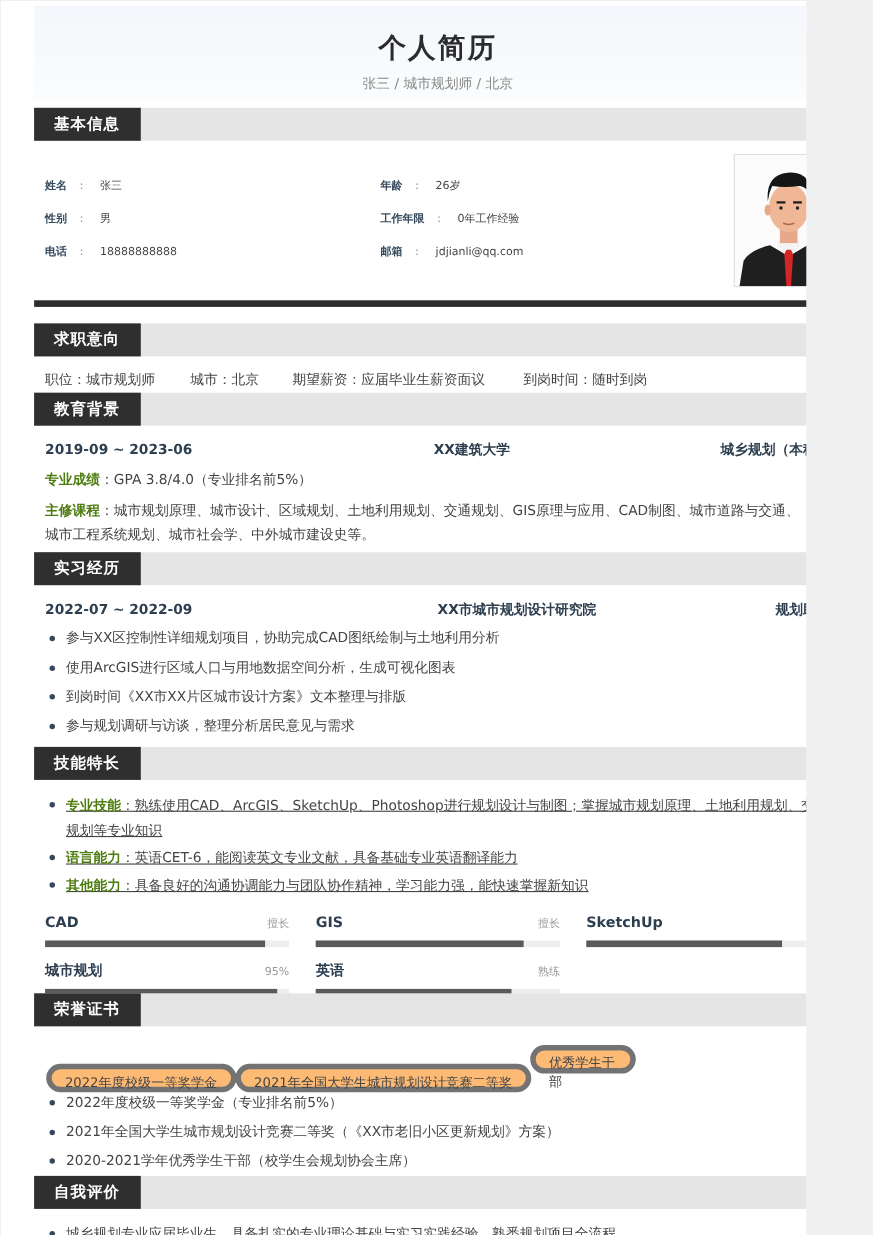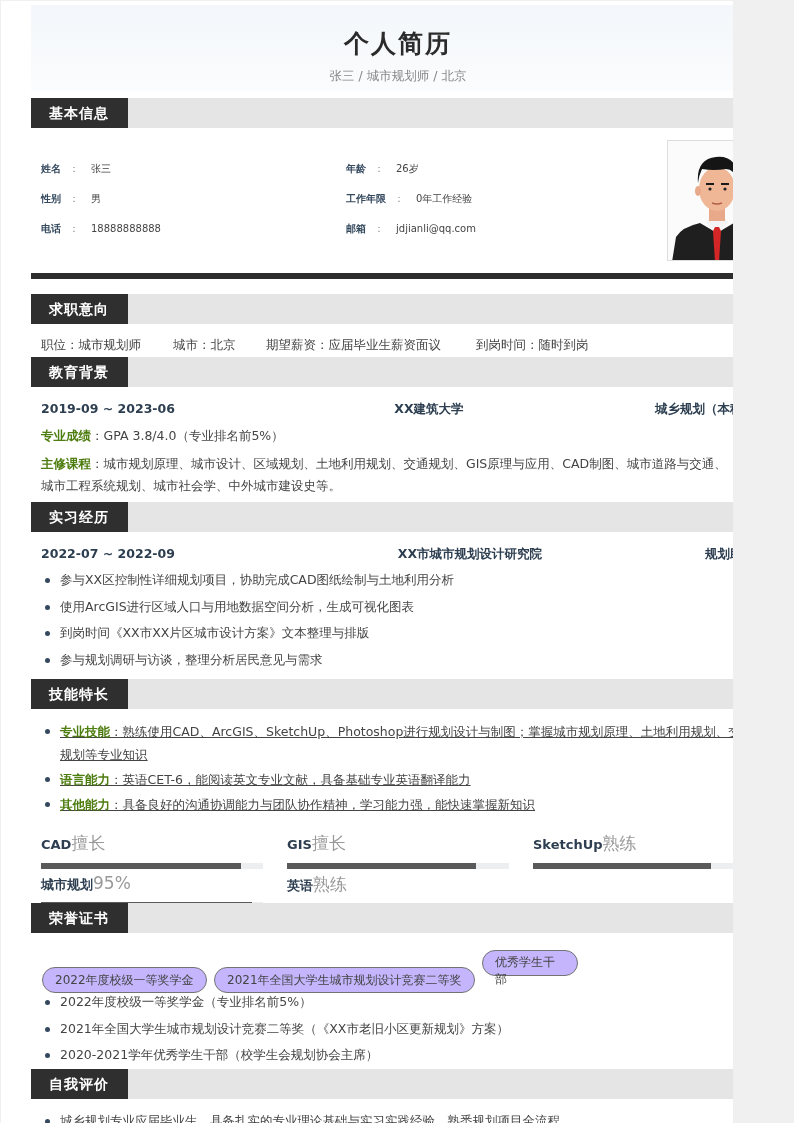--- a/index.html
+++ b/index.html
@@ -19,26 +19,26 @@
   .thickbar { position: absolute; left: 30px; top: 272px; width: 734px; height: 6px; background: #2d2d2d; }
   .line { position: absolute; left: 40px; font-size: 12.5px; color: #444; white-space: nowrap; }
   .bold { font-weight: bold; color: #4d7c0f; }
   .row3 { position: absolute; left: 40px; width: 714px; display: flex; justify-content: space-between; font-weight: bold; font-size: 12.5px; color: #2c3e50; }
   .bullets { position: absolute; left: 40px; width: 716px; list-style: none; }
   .bullets li { position: relative; padding-left: 19px; font-size: 12.5px; color: #444; line-height: 26.5px; }
   .bullets li::before { content: ""; position: absolute; left: 4px; top: 11px; width: 5px; height: 5px; border-radius: 50%; background: #34495e; }
   .skills-txt li { line-height: 23px; padding-top: 2px; text-decoration: underline; }
   .skills-txt li::before { top: 11px; }
   .sk { position: absolute; width: 222px; }
-  .sk .top { display: flex; align-items: baseline; }
+  .sk .top { display: flex; justify-content: space-between; align-items: baseline; }
   .sk .name { font-weight: bold; font-size: 13px; color: #2c3e50; }
-  .sk .lvl { font-size: 17px; color: #999; }
+  .sk .lvl { font-size: 10px; color: #999; }
   .sk .track { margin-top: 8px; height: 6px; background: #eceef0; }
   .sk .fill { height: 6px; background: #5a5a5a; }
-  .chip { position: absolute; height: 26px; border: 1px solid #737373; border-radius: 13px; background: #c4b5fd; font-size: 12px; color: #444; line-height: 24px; padding: 0 12px; white-space: nowrap; }
+  .chip { position: absolute; height: 26px; border: 5px solid #737373; border-radius: 13px; background: #fdba74; font-size: 12px; color: #444; line-height: 24px; padding: 0 12px; white-space: nowrap; }
   .chip-wrap { white-space: normal; width: 96px; line-height: 17px; padding-top: 3px; height: 26px; overflow: visible; }
 </style>
 </head>
 <body>
 
 <div class="page">
 
   <div class="header">
     <h1>个人简历</h1>
     <div class="sub">张三 / 城市规划师 / 北京</div>

